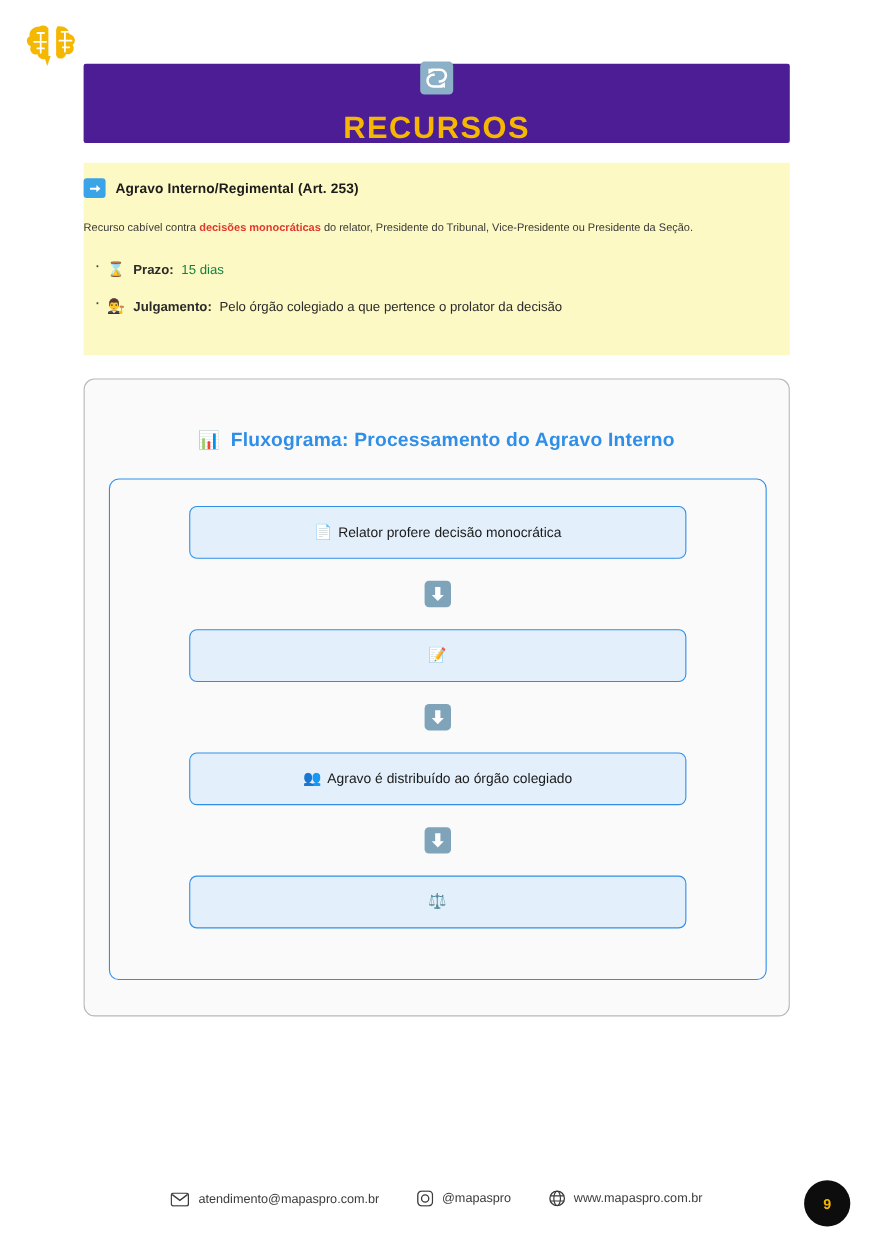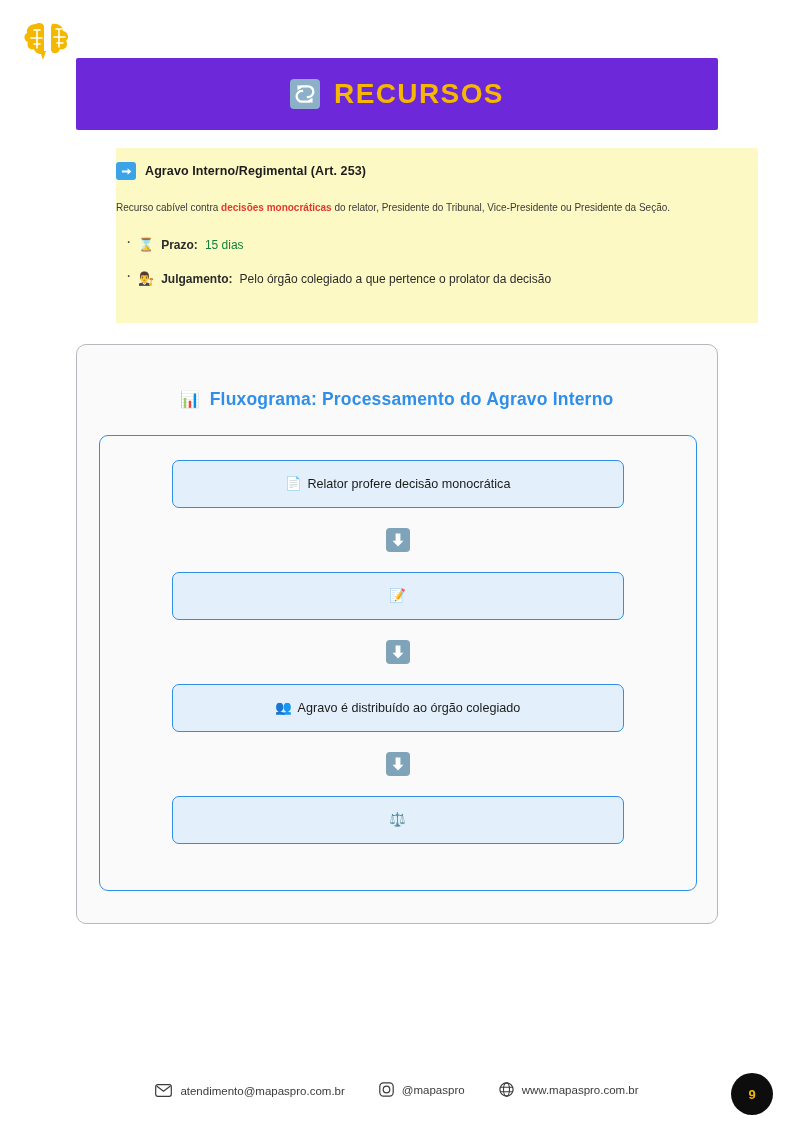--- a/index.html
+++ b/index.html
@@ -27,26 +27,27 @@
   }
   .logo svg { display: block; width: 56px; height: 44px; }
 
   
   .header-banner {
     position: absolute;
     left: 76px;
     top: 58px;
     width: 642px;
     height: 72px;
-    background: #6d28d9;
+    background: #4c1d95;
     border-radius: 2px;
     display: flex;
     align-items: center;
     justify-content: center;
     gap: 14px;
+    flex-direction: column;
   }
   .refresh-icon {
     width: 30px;
     height: 30px;
     border-radius: 4px;
     background: #8cb0c8;
     display: inline-flex;
     align-items: center;
     justify-content: center;
     flex: 0 0 auto;
@@ -62,21 +63,20 @@
 
   
   .callout {
     position: absolute;
     left: 76px;
     top: 148px;
     width: 642px;
     height: 175px;
     background: #fdf9c4;
     padding: 10px 0 0 0;
-    margin-left: 40px;
   }
   .callout-head {
     display: flex;
     align-items: center;
     gap: 9px;
     padding: 4px 0 0 0;
   }
   .arrow-right-icon {
     width: 20px;
     height: 18px;

